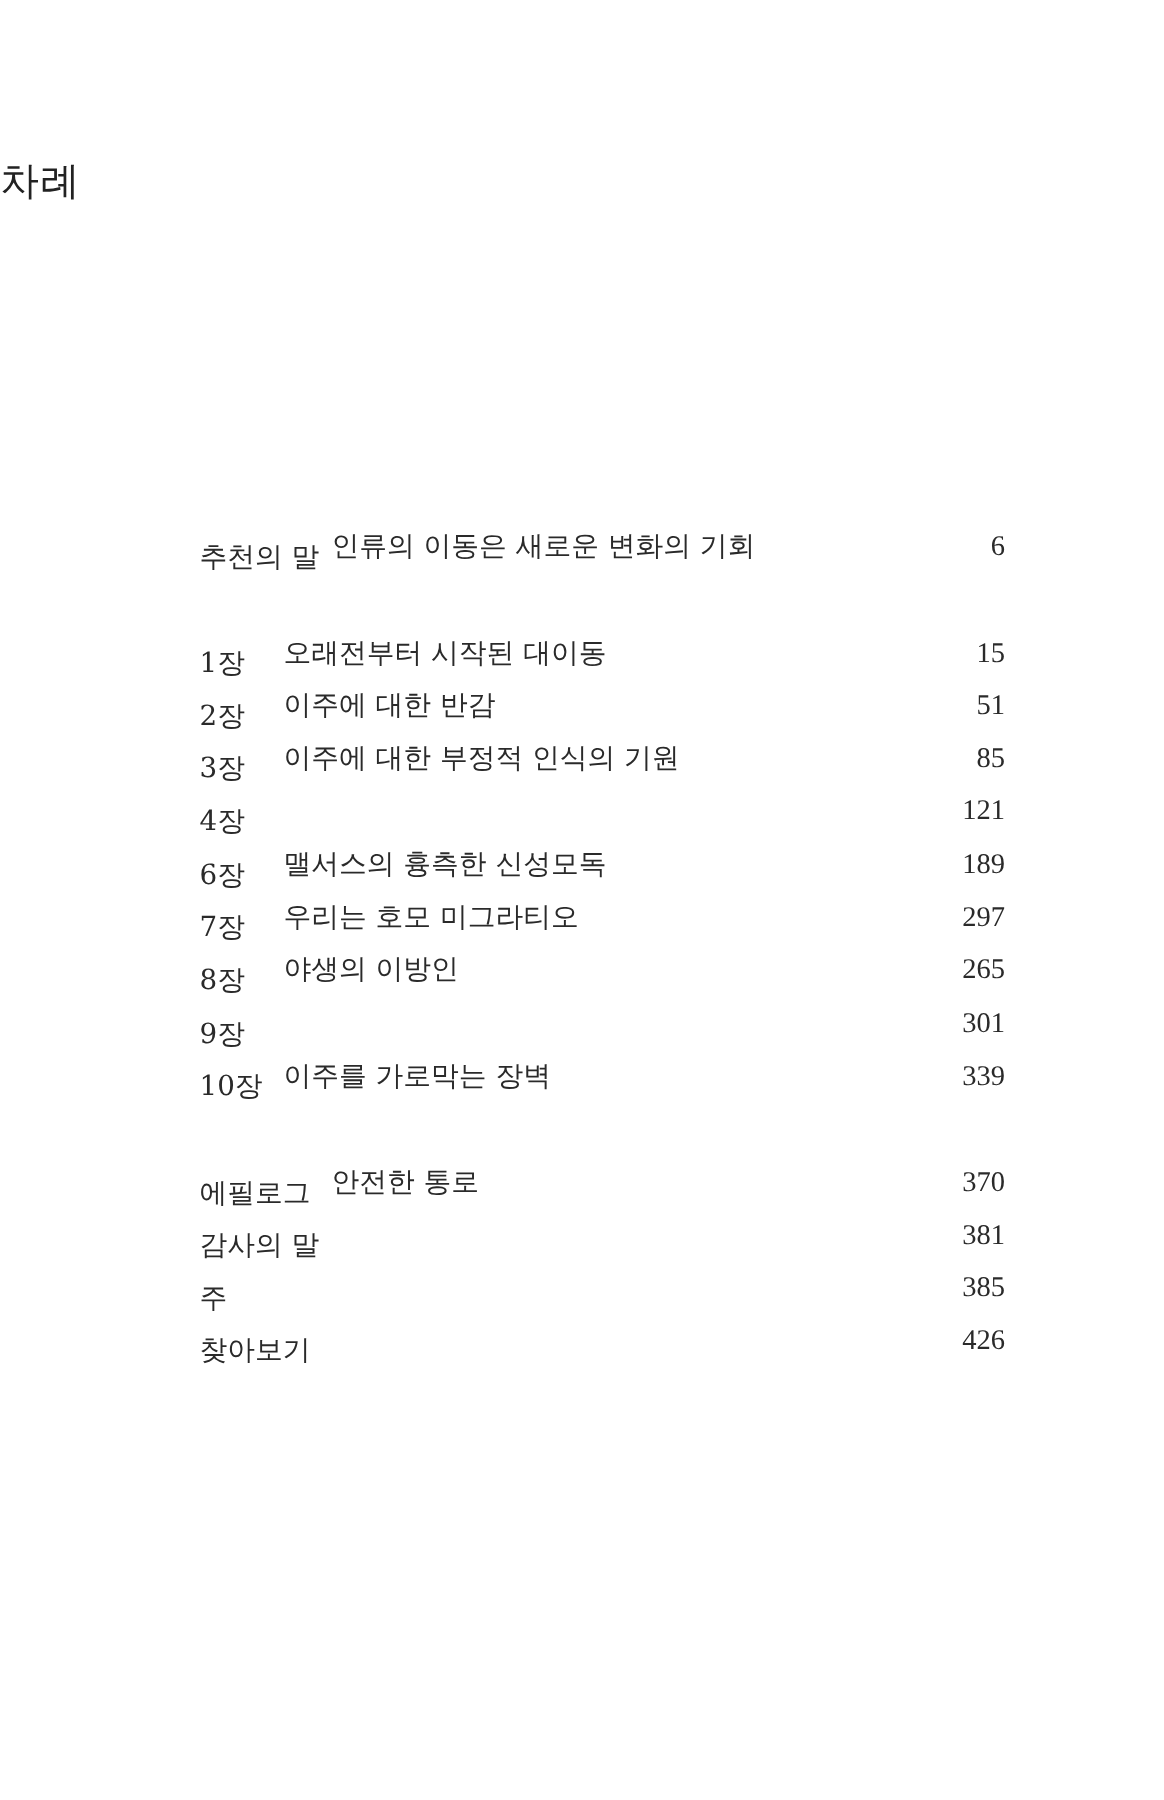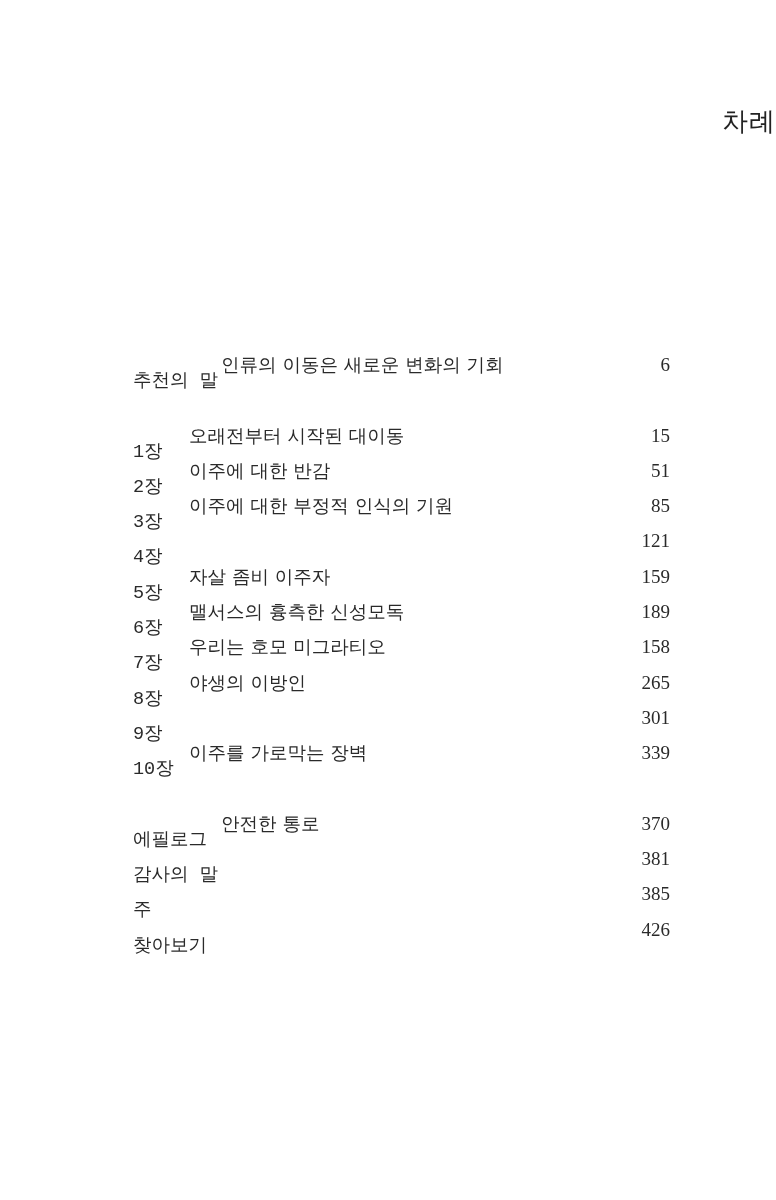--- a/index.html
+++ b/index.html
@@ -13,21 +13,21 @@
       position: relative;
       overflow: hidden;
       font-family: "DejaVu Serif", "Liberation Serif", serif;
       color: #2a2a2a;
     }
     .page-title {
       position: absolute;
       top: 103px;
       left: 0;
       width: 776px;
-      text-align: right;
+      text-align: left;
       font-size: 26px;
       line-height: 36px;
       color: #222;
       letter-spacing: 1px;
     }
     .toc {
       position: absolute;
       left: 133px;
       width: 537px;
       top: 347px;
@@ -35,22 +35,21 @@
     .toc-row {
       position: relative;
       height: 35.3px;
       font-size: 18.5px;
       line-height: 35.3px;
       white-space: nowrap;
     }
     .toc-prefix {
       position: absolute;
       left: 0;
-      top: 17px;
-      font-family: Liberation Mono, monospace;
+      top: 7px;
     }
     .toc-title {
       position: absolute;
       top: 0;
     }
     .toc-title.chapter { left: 56px; }
     .toc-title.front { left: 88px; text-align: right; }
     .toc-title.back { left: 88px; }
     .toc-page {
       position: absolute;
@@ -89,33 +88,28 @@
   <div class="toc-row">
     <span class="toc-prefix">3장</span>
     <span class="toc-title chapter">이주에 대한 부정적 인식의 기원</span>
     <span class="toc-page">85</span>
   </div>
   <div class="toc-row">
     <span class="toc-prefix">4장</span>
     <span class="toc-page">121</span>
   </div>
   <div class="toc-row">
-    <span class="toc-prefix">5장</span>
-    <span class="toc-title chapter">자살 좀비 이주자</span>
-    <span class="toc-page">159</span>
-  </div>
-  <div class="toc-row">
     <span class="toc-prefix">6장</span>
     <span class="toc-title chapter">맬서스의 흉측한 신성모독</span>
     <span class="toc-page">189</span>
   </div>
   <div class="toc-row">
     <span class="toc-prefix">7장</span>
     <span class="toc-title chapter">우리는 호모 미그라티오</span>
-    <span class="toc-page">158</span>
+    <span class="toc-page">297</span>
   </div>
   <div class="toc-row">
     <span class="toc-prefix">8장</span>
     <span class="toc-title chapter">야생의 이방인</span>
     <span class="toc-page">265</span>
   </div>
   <div class="toc-row">
     <span class="toc-prefix">9장</span>
     <span class="toc-page">301</span>
   </div>

